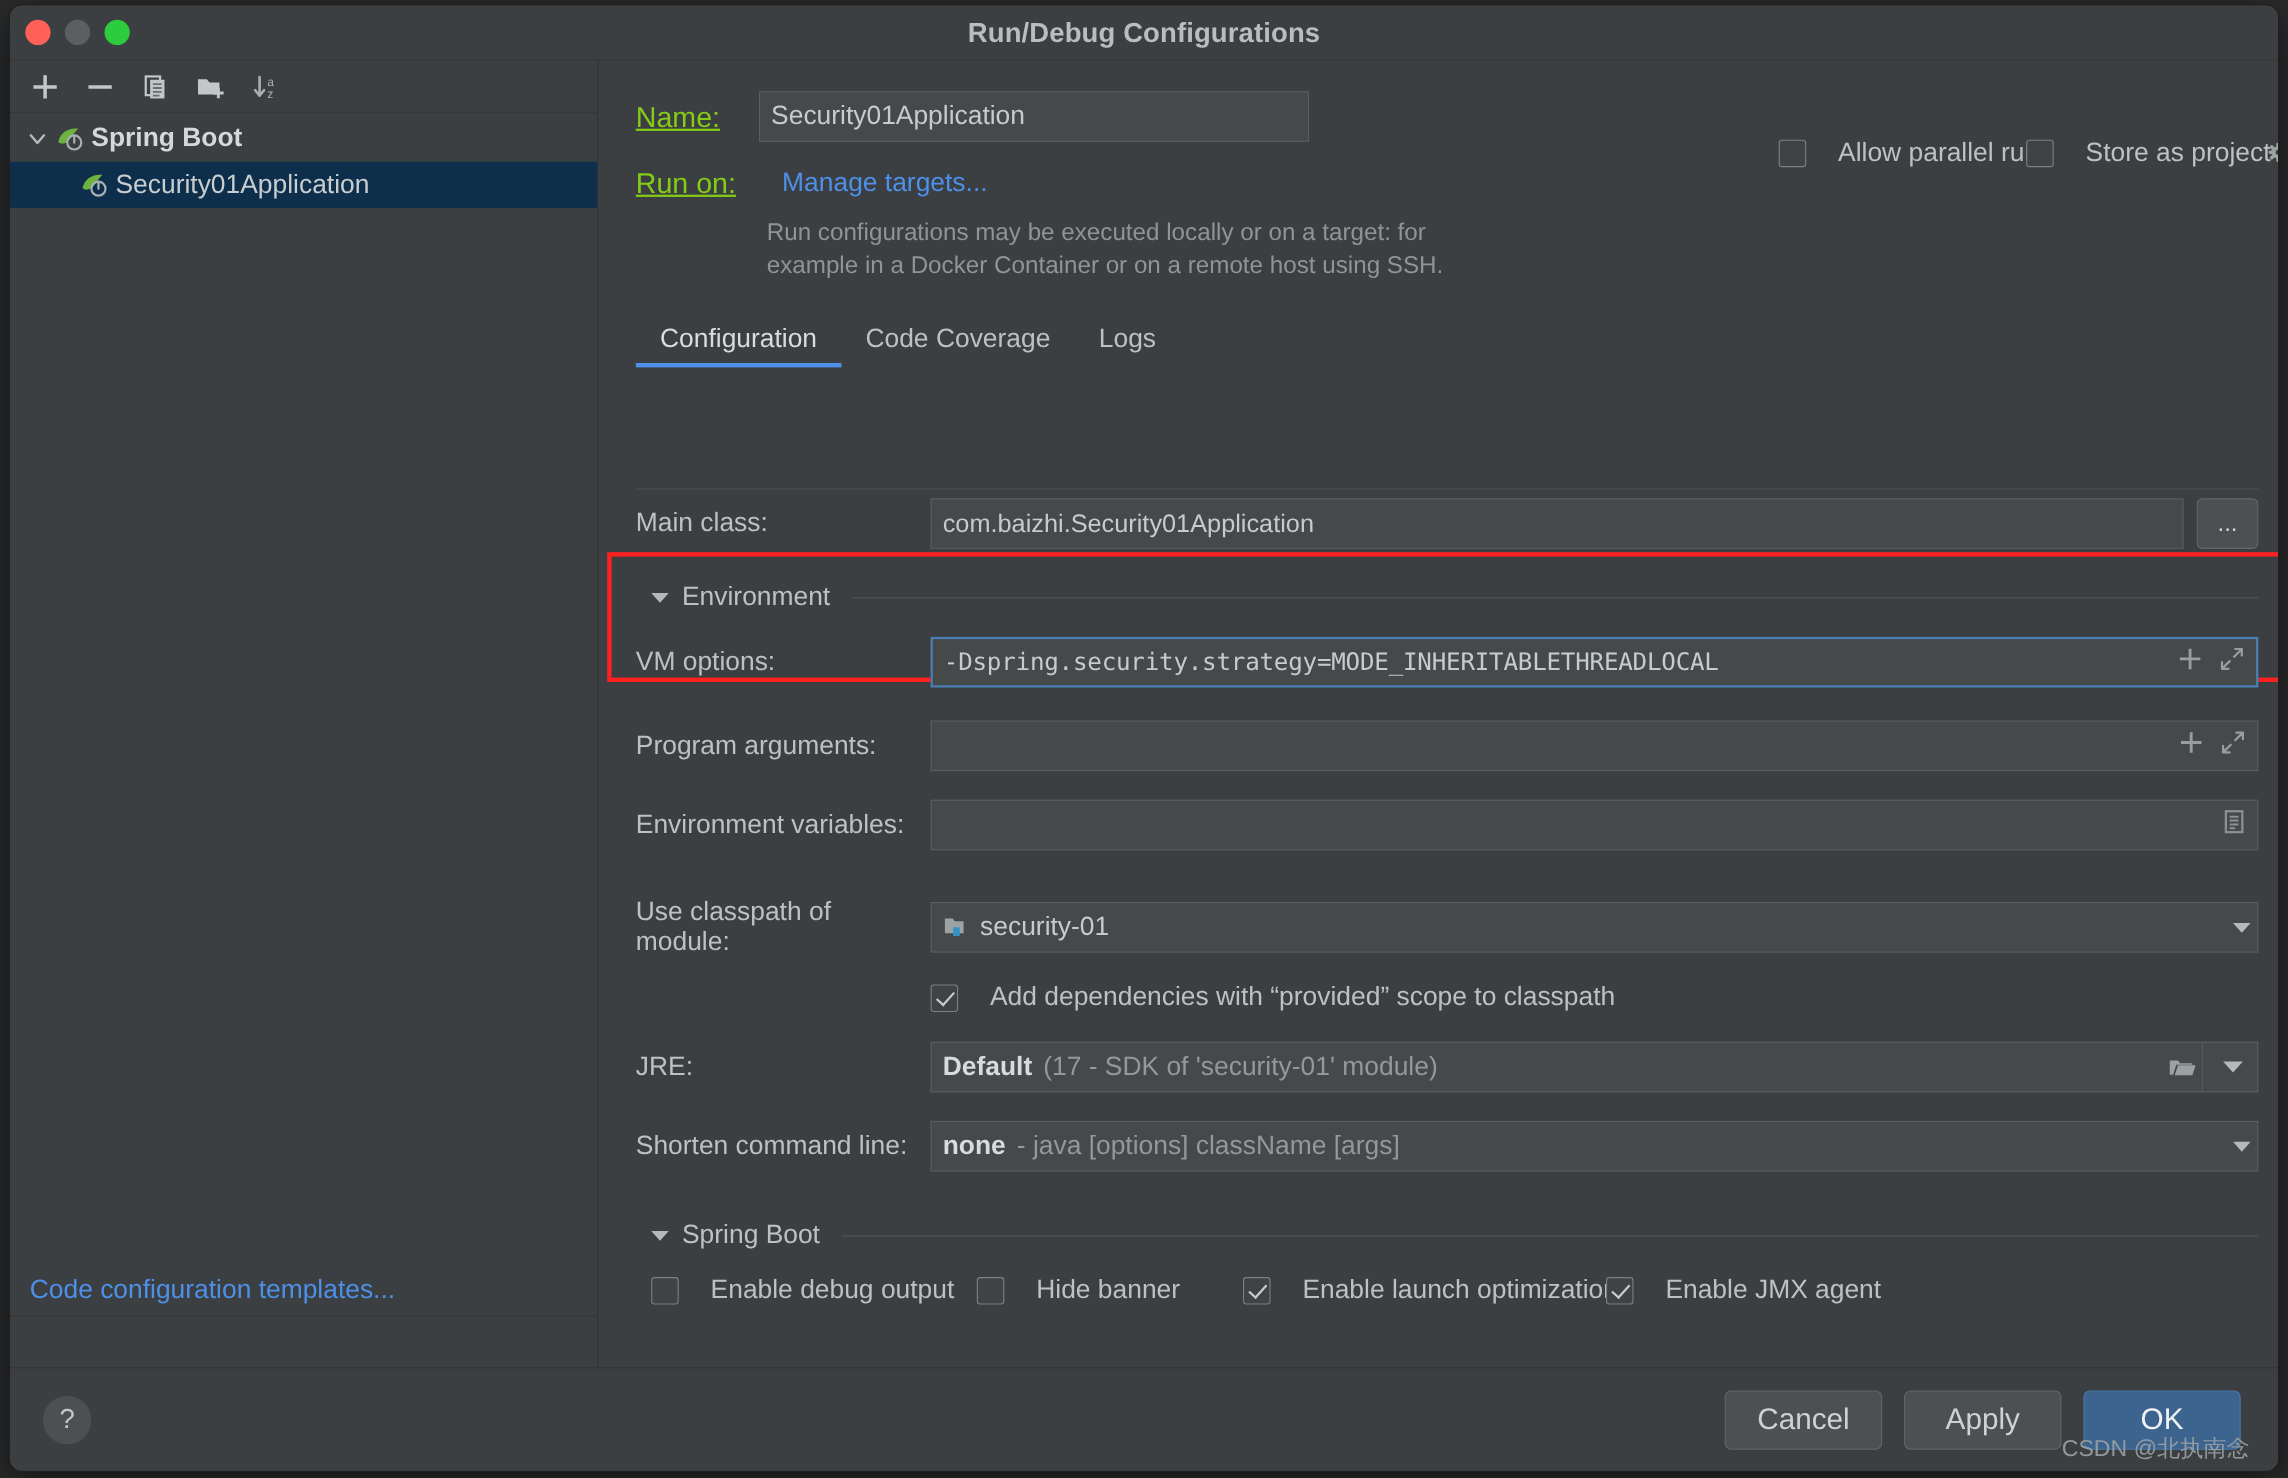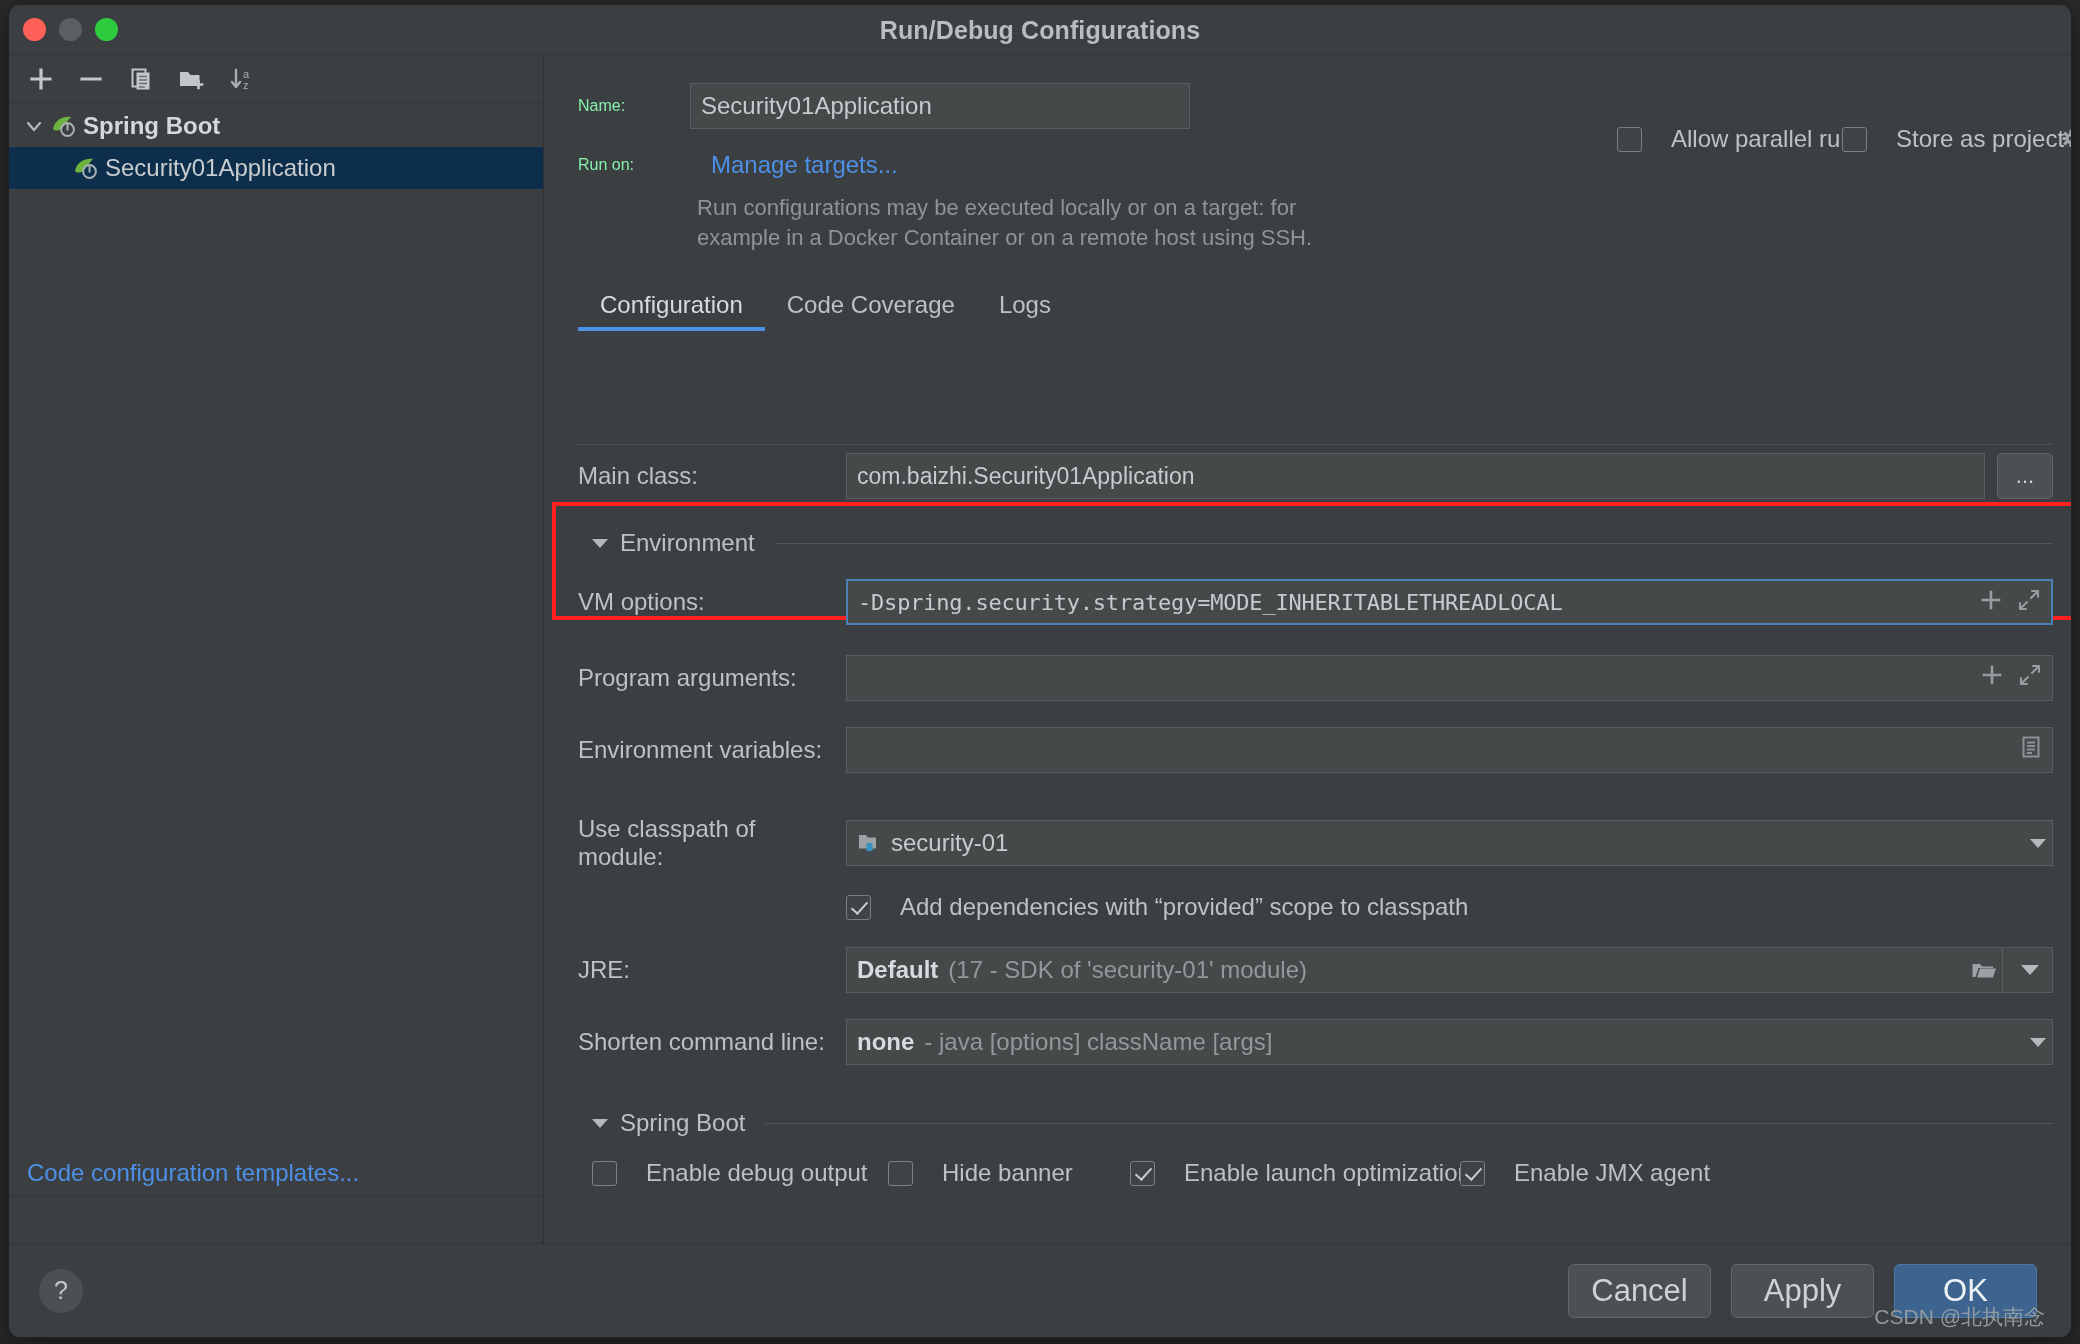--- a/index.html
+++ b/index.html
@@ -110,21 +110,21 @@
   }
   #right-scroll {
     flex: 1;
     position: relative;
     padding: 0 0 0 0;
     overflow: hidden;
   }
 
   
   .hrow { display: flex; align-items: center; }
-  .lbl { color: #86efac; font-size: 16px; }
+  .lbl { color: #84cc16; font-size: 26px; text-decoration: underline; }
 
   #name-row { margin: 28px 0 0 34px; display:flex; align-items:center; }
   #name-label { width: 105px; }
   .textfield {
     background: #45494a;
     border: 1px solid #5a5e60;
     color: #c6cbcd;
     font-size: 24px;
     height: 46px;
     display: flex; align-items: center;
@@ -292,21 +292,21 @@
   }
   #btn-group {
     margin-left: auto; margin-right: 34px;
     display: flex; gap: 20px;
   }
   .dlg-btn {
     height: 54px;
     min-width: 143px;
     border-radius: 6px;
     display: flex; align-items: center; justify-content: center;
-    font-size: 31px;
+    font-size: 27px;
     color: #cdd2d4;
     background: #4c5052;
     border: 1px solid #63676a;
     padding: 11px 18px;
   }
   .dlg-btn.primary {
     background: #3c648f;
     border: 1px solid #4a78a8;
     color: #eef2f4;
   }

